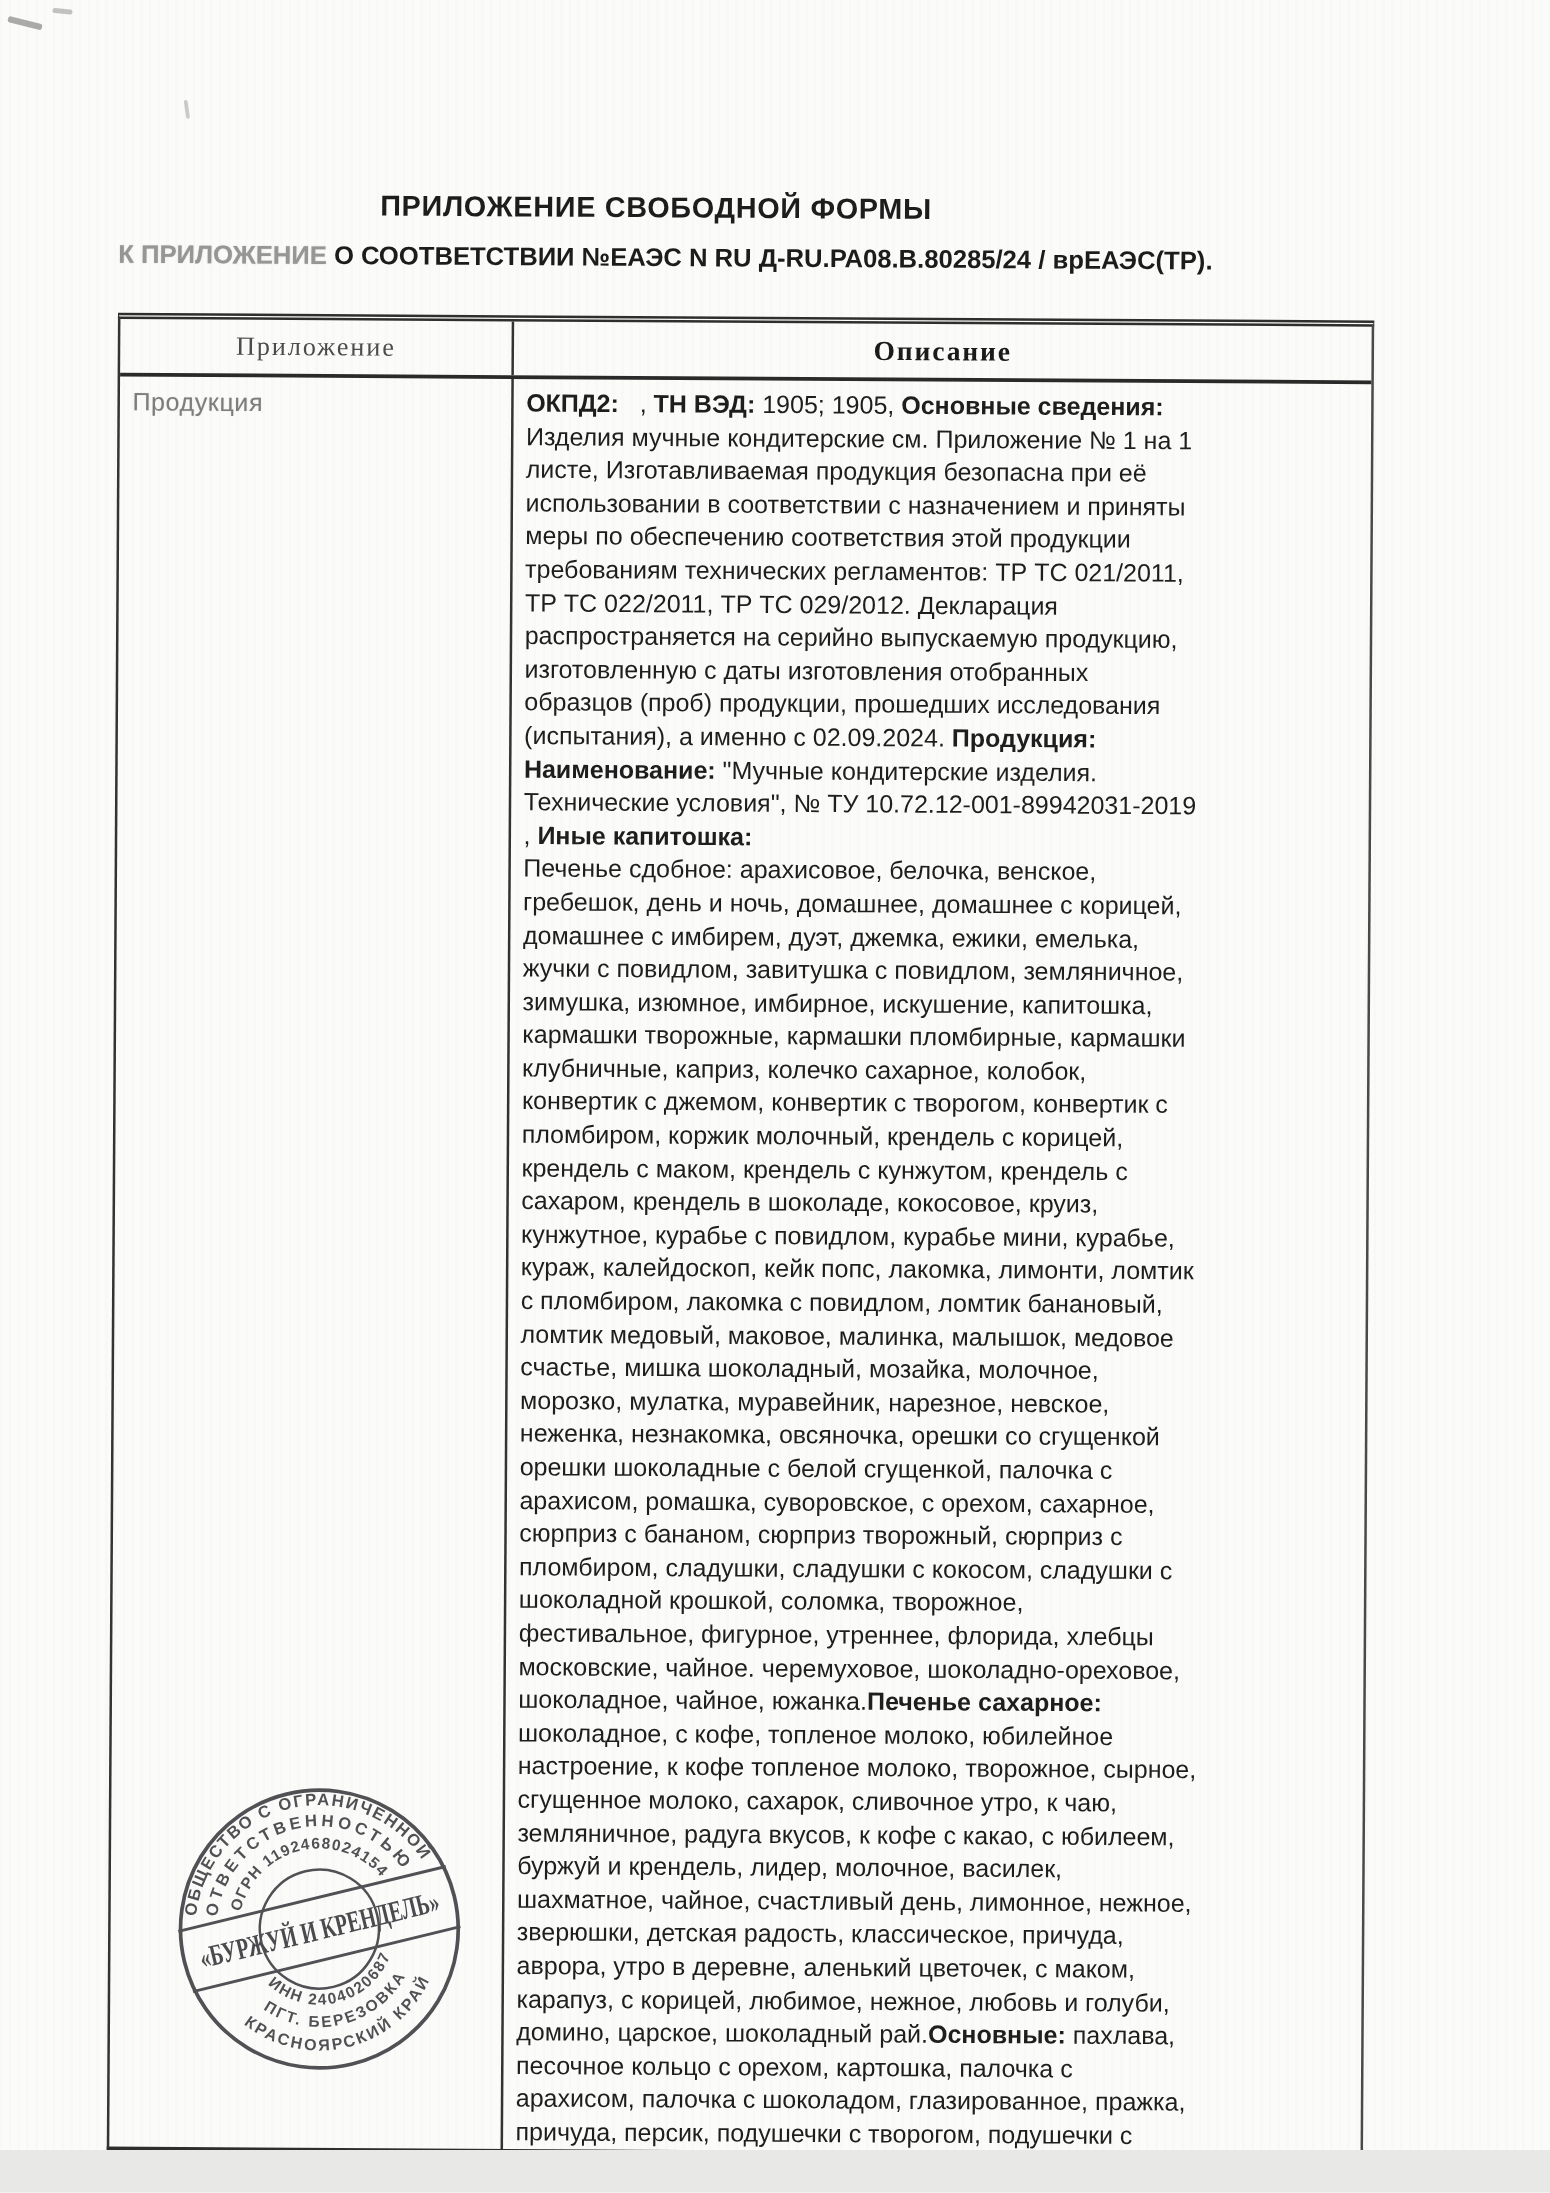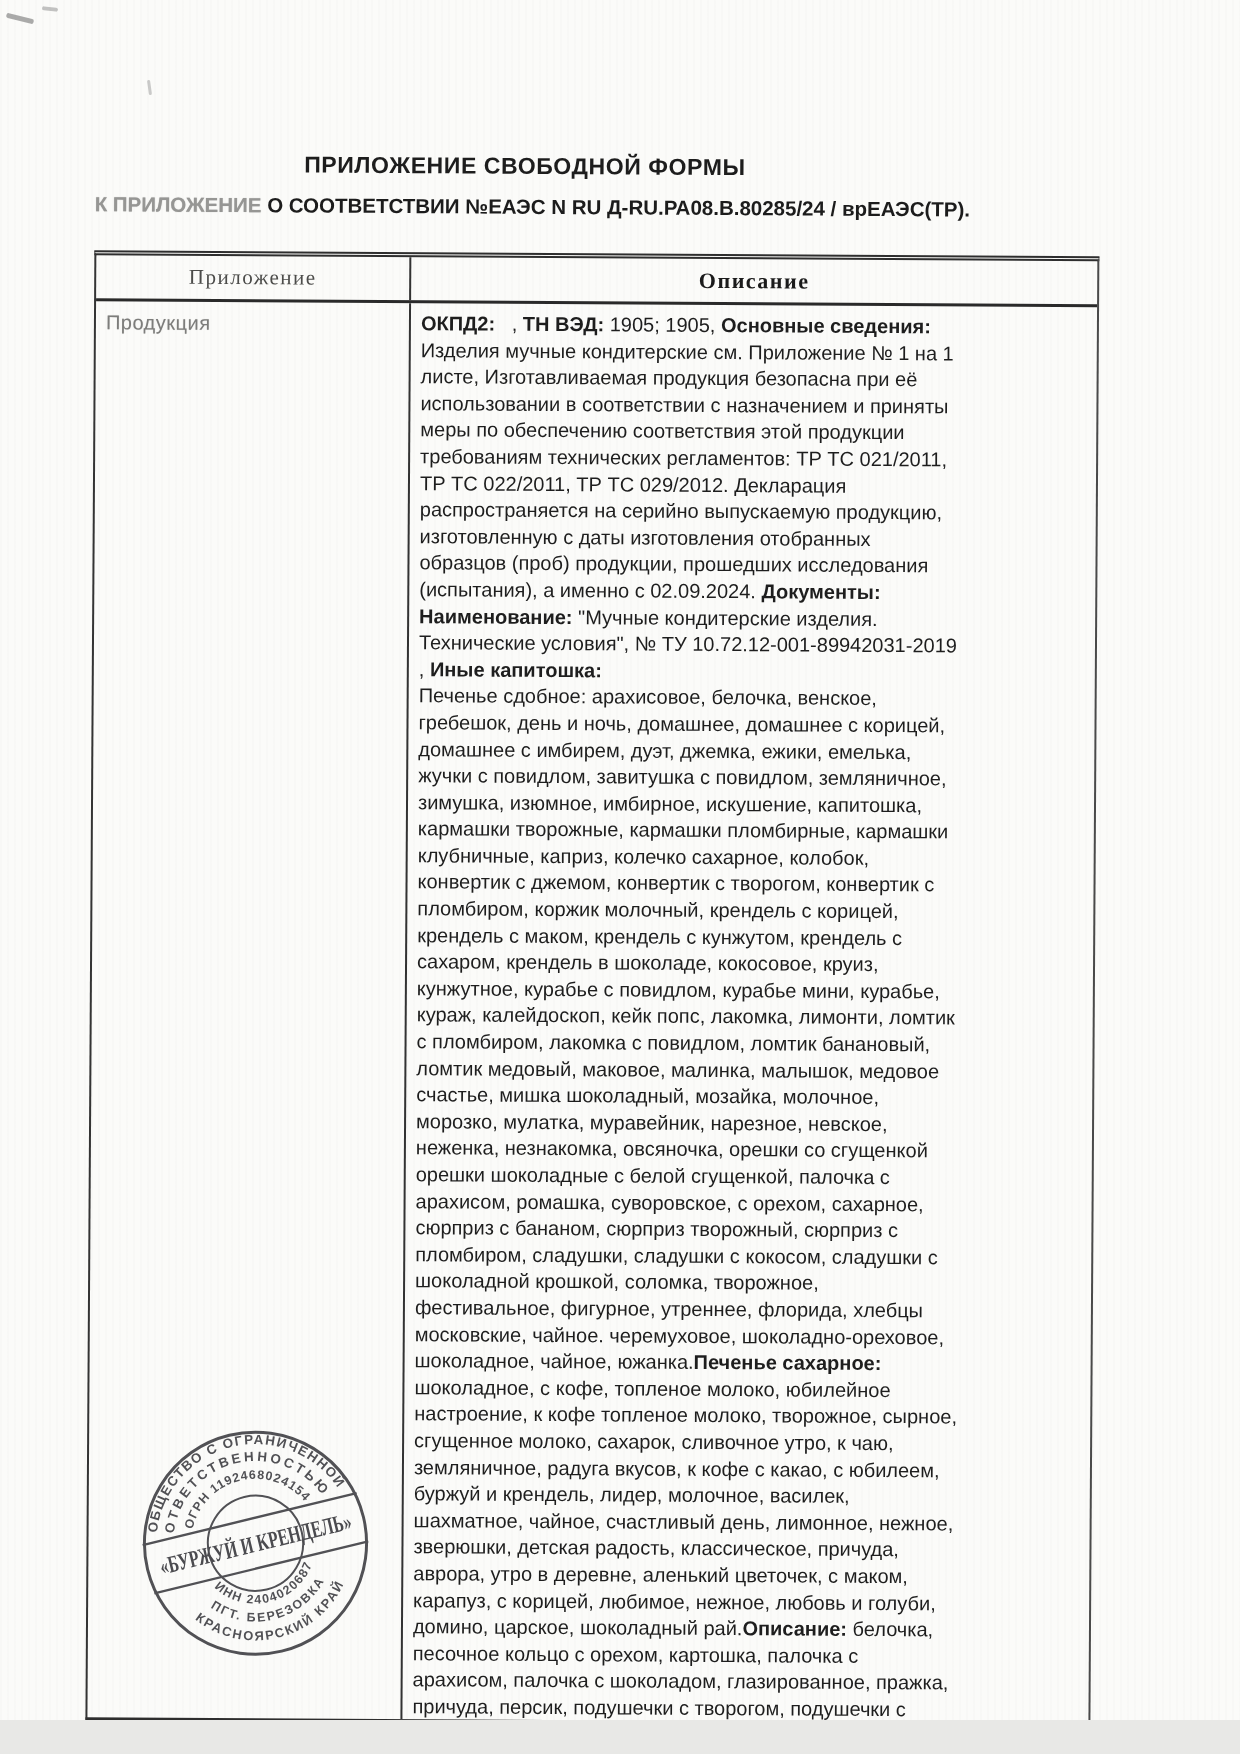--- a/index.html
+++ b/index.html
@@ -88,21 +88,21 @@
             <div class="dline"><span class="b">ОКПД2:</span><span>   , </span><span class="b">ТН ВЭД:</span><span> 1905; 1905, </span><span class="b">Основные сведения:</span></div>
             <div class="dline"><span>Изделия мучные кондитерские см. Приложение № 1 на 1</span></div>
             <div class="dline"><span>листе, Изготавливаемая продукция безопасна при её</span></div>
             <div class="dline"><span>использовании в соответствии с назначением и приняты</span></div>
             <div class="dline"><span>меры по обеспечению соответствия этой продукции</span></div>
             <div class="dline"><span>требованиям технических регламентов: ТР ТС 021/2011,</span></div>
             <div class="dline"><span>ТР ТС 022/2011, ТР ТС 029/2012. Декларация</span></div>
             <div class="dline"><span>распространяется на серийно выпускаемую продукцию,</span></div>
             <div class="dline"><span>изготовленную с даты изготовления отобранных</span></div>
             <div class="dline"><span>образцов (проб) продукции, прошедших исследования</span></div>
-            <div class="dline"><span>(испытания), а именно с 02.09.2024. </span><span class="b">Документы:</span></div>
+            <div class="dline"><span>(испытания), а именно с 02.09.2024. </span><span class="b">Продукция:</span></div>
             <div class="dline"><span class="b">Наименование:</span><span> "Мучные кондитерские изделия.</span></div>
             <div class="dline"><span>Технические условия", № ТУ 10.72.12-001-89942031-2019</span></div>
             <div class="dline"><span>, </span><span class="b">Иные капитошка:</span></div>
             <div class="dline"><span>Печенье сдобное: арахисовое, белочка, венское,</span></div>
             <div class="dline"><span>гребешок, день и ночь, домашнее, домашнее с корицей,</span></div>
             <div class="dline"><span>домашнее с имбирем, дуэт, джемка, ежики, емелька,</span></div>
             <div class="dline"><span>жучки с повидлом, завитушка с повидлом, земляничное,</span></div>
             <div class="dline"><span>зимушка, изюмное, имбирное, искушение, капитошка,</span></div>
             <div class="dline"><span>кармашки творожные, кармашки пломбирные, кармашки</span></div>
             <div class="dline"><span>клубничные, каприз, колечко сахарное, колобок,</span></div>
@@ -127,21 +127,21 @@
             <div class="dline"><span>шоколадное, чайное, южанка.</span><span class="b">Печенье сахарное:</span></div>
             <div class="dline"><span>шоколадное, с кофе, топленое молоко, юбилейное</span></div>
             <div class="dline"><span>настроение, к кофе топленое молоко, творожное, сырное,</span></div>
             <div class="dline"><span>сгущенное молоко, сахарок, сливочное утро, к чаю,</span></div>
             <div class="dline"><span>земляничное, радуга вкусов, к кофе с какао, с юбилеем,</span></div>
             <div class="dline"><span>буржуй и крендель, лидер, молочное, василек,</span></div>
             <div class="dline"><span>шахматное, чайное, счастливый день, лимонное, нежное,</span></div>
             <div class="dline"><span>зверюшки, детская радость, классическое, причуда,</span></div>
             <div class="dline"><span>аврора, утро в деревне, аленький цветочек, с маком,</span></div>
             <div class="dline"><span>карапуз, с корицей, любимое, нежное, любовь и голуби,</span></div>
-            <div class="dline"><span>домино, царское, шоколадный рай.</span><span class="b">Описание:</span><span> белочка,</span></div>
+            <div class="dline"><span>домино, царское, шоколадный рай.</span><span class="b">Основные:</span><span> пахлава,</span></div>
             <div class="dline"><span>песочное кольцо с орехом, картошка, палочка с</span></div>
             <div class="dline"><span>арахисом, палочка с шоколадом, глазированное, пражка,</span></div>
             <div class="dline"><span>причуда, персик, подушечки с творогом, подушечки с</span></div>
           </div>
       </div>
     </div>
 
   </div>
 </div>
 

